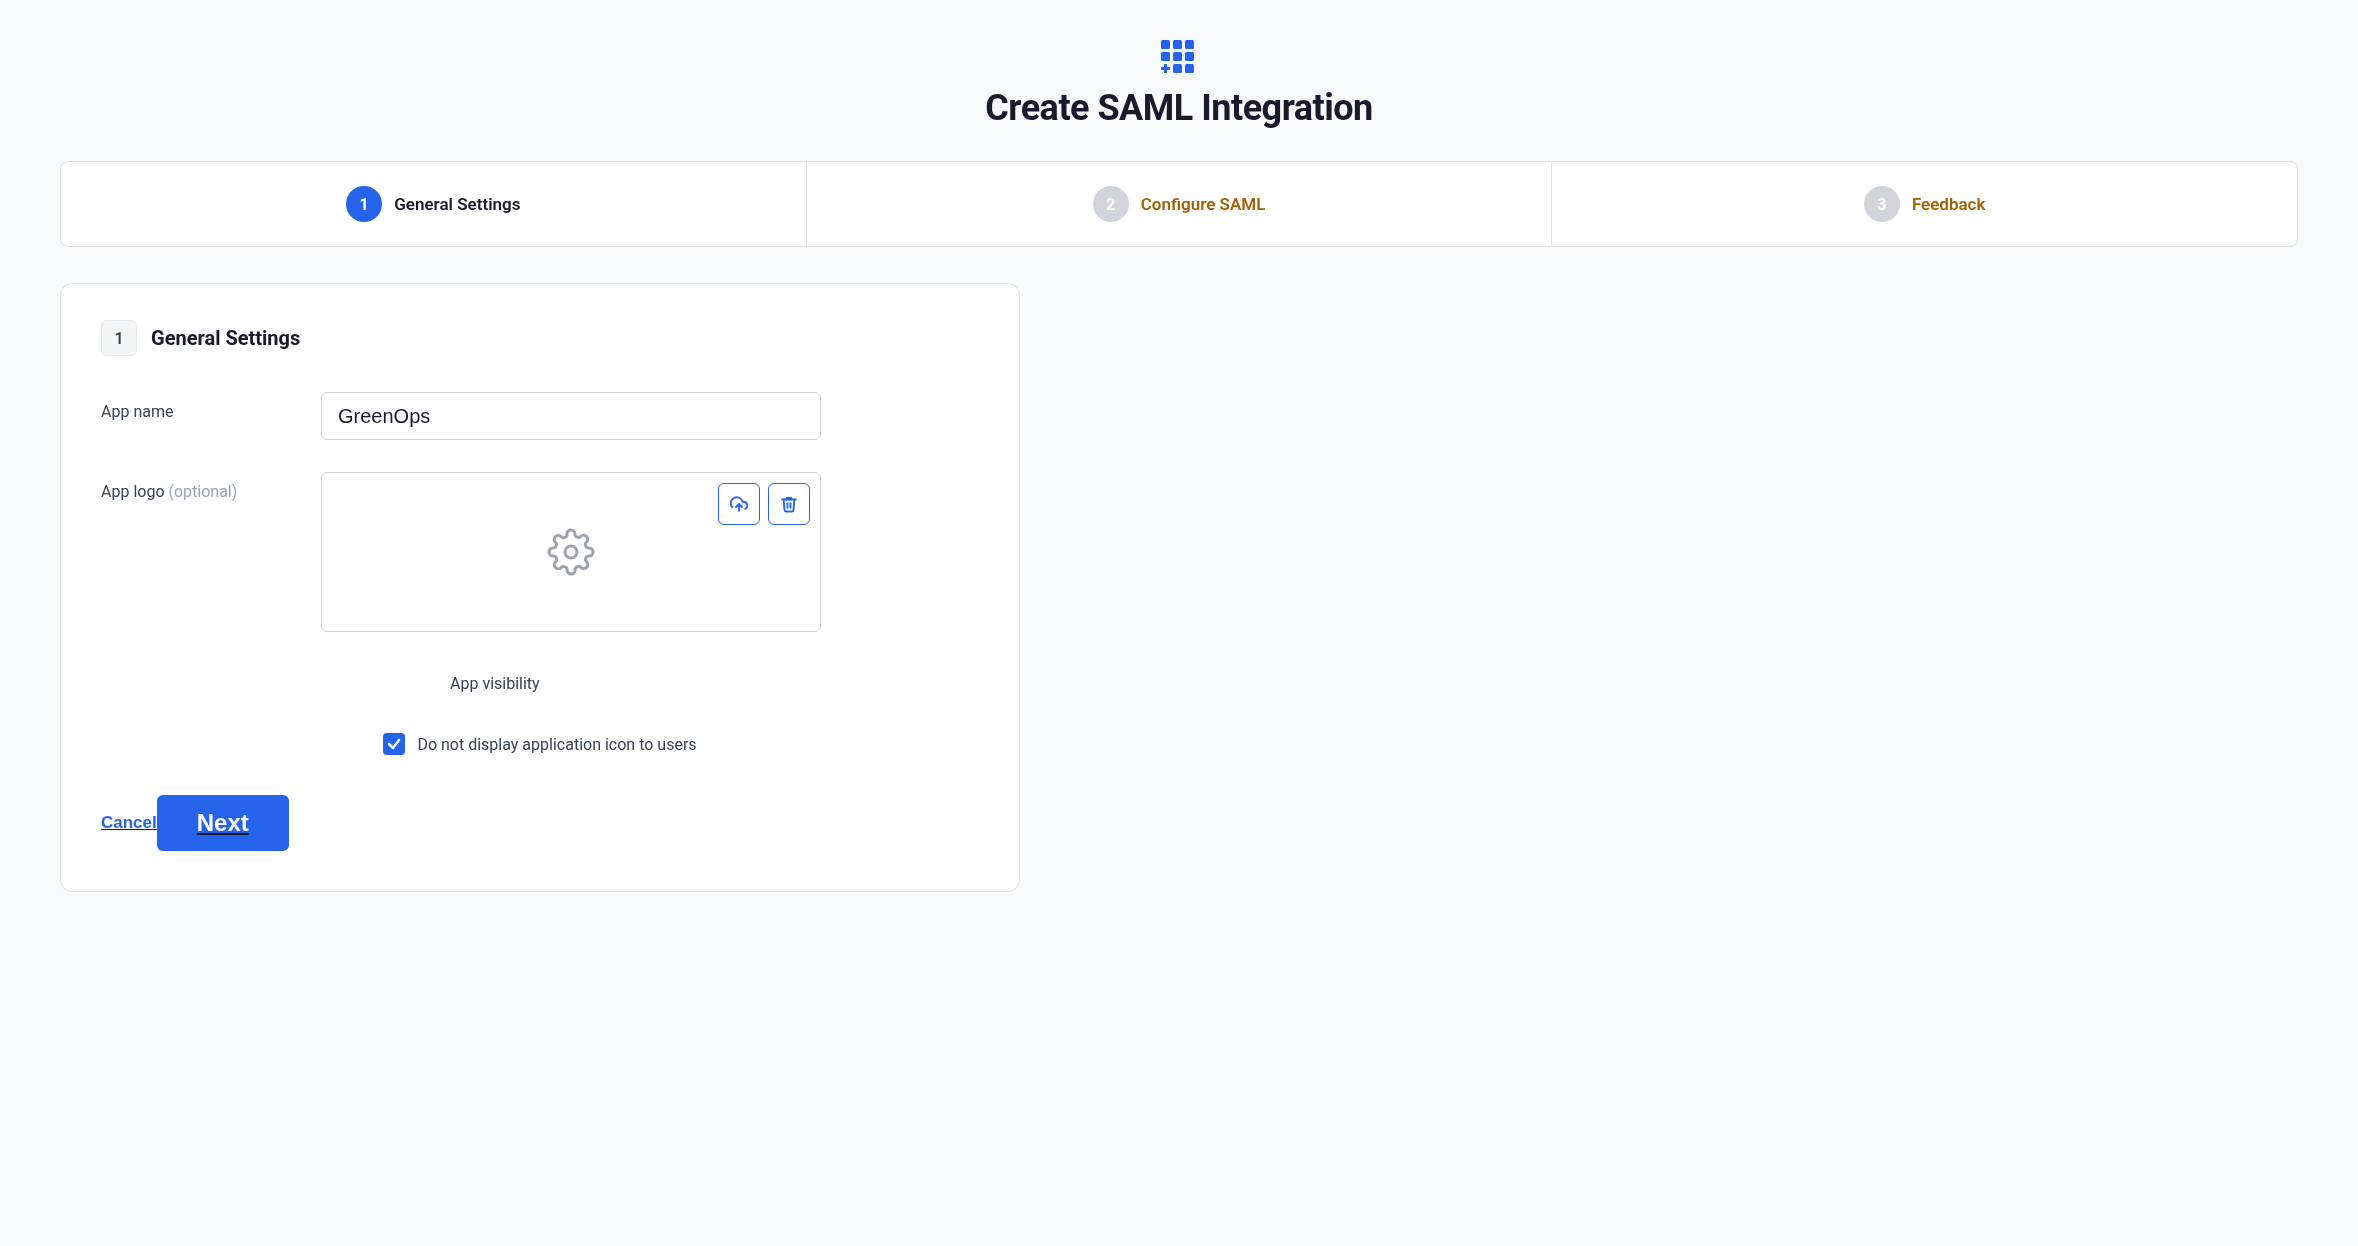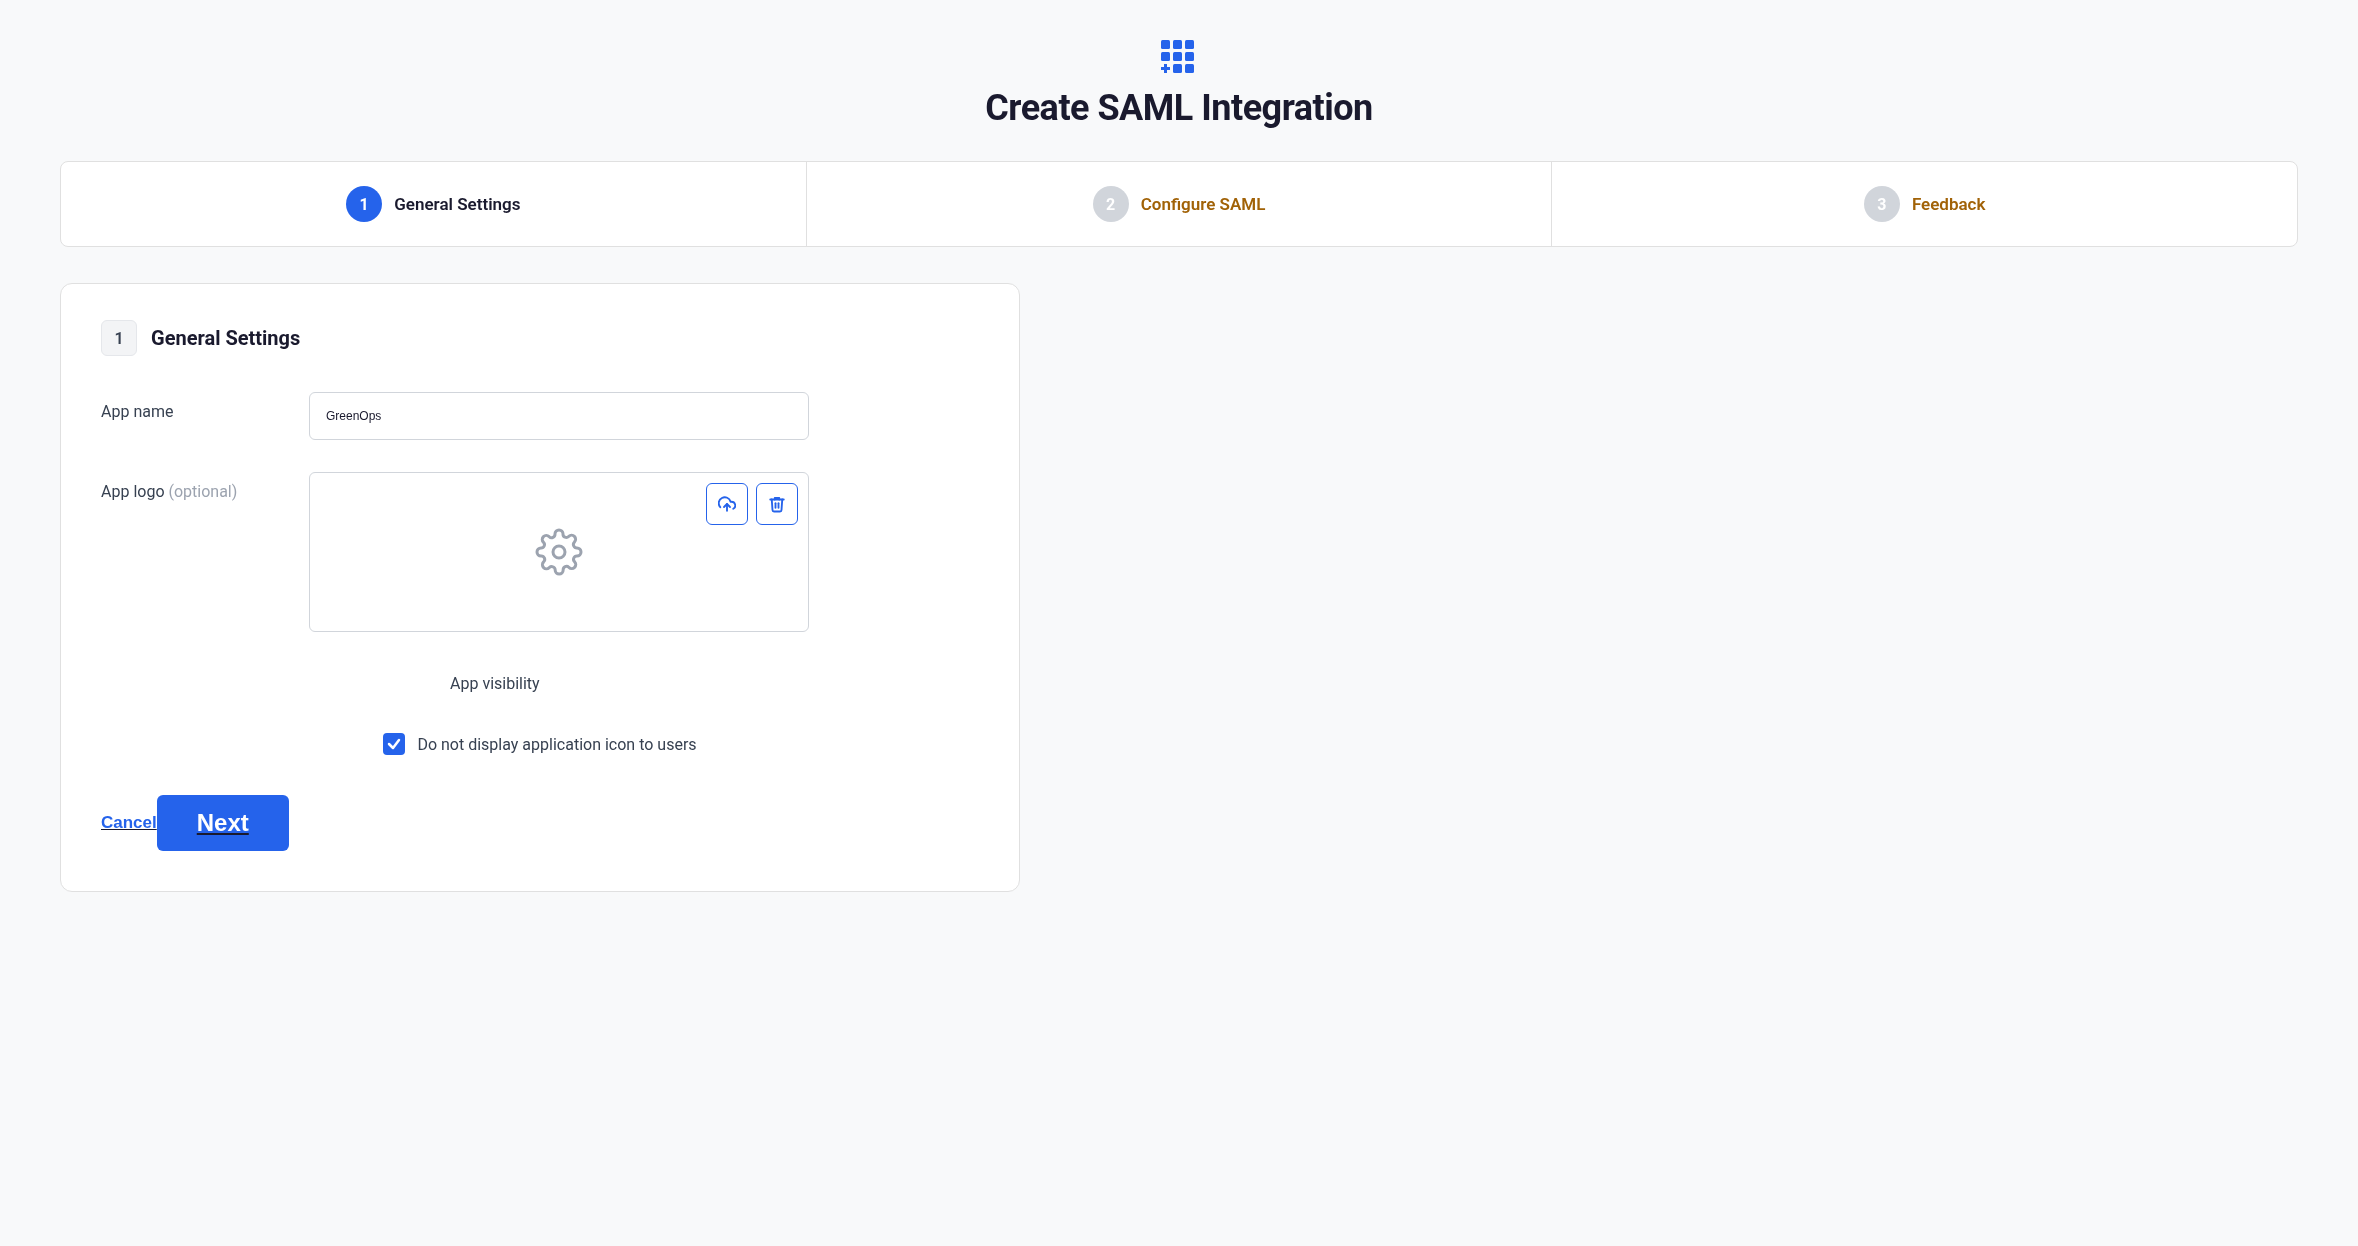--- a/index.html
+++ b/index.html
@@ -124,21 +124,21 @@
     .section-title {
       font-size: 20px;
       font-weight: 700;
       color: #1a1a2e;
     }
 
     
     .form-row {
       display: flex;
       align-items: flex-start;
-      gap: 28px;
+      gap: 40px;
       margin-bottom: 32px;
     }
 
     .form-label {
       width: 180px;
       font-size: 16px;
       color: #374151;
       padding-top: 10px;
       flex-shrink: 0;
     }
@@ -148,21 +148,21 @@
       font-weight: 400;
     }
 
     .form-input {
       flex: 1;
       max-width: 500px;
       height: 48px;
       border: 1.5px solid #d1d5db;
       border-radius: 6px;
       padding: 0 16px;
-      font-size: 12px;
+      font-size: 20px;
       color: #1a1a2e;
       outline: none;
     }
 
     
     .logo-upload-area {
       flex: 1;
       max-width: 500px;
       height: 160px;
       border: 1.5px solid #d1d5db;

